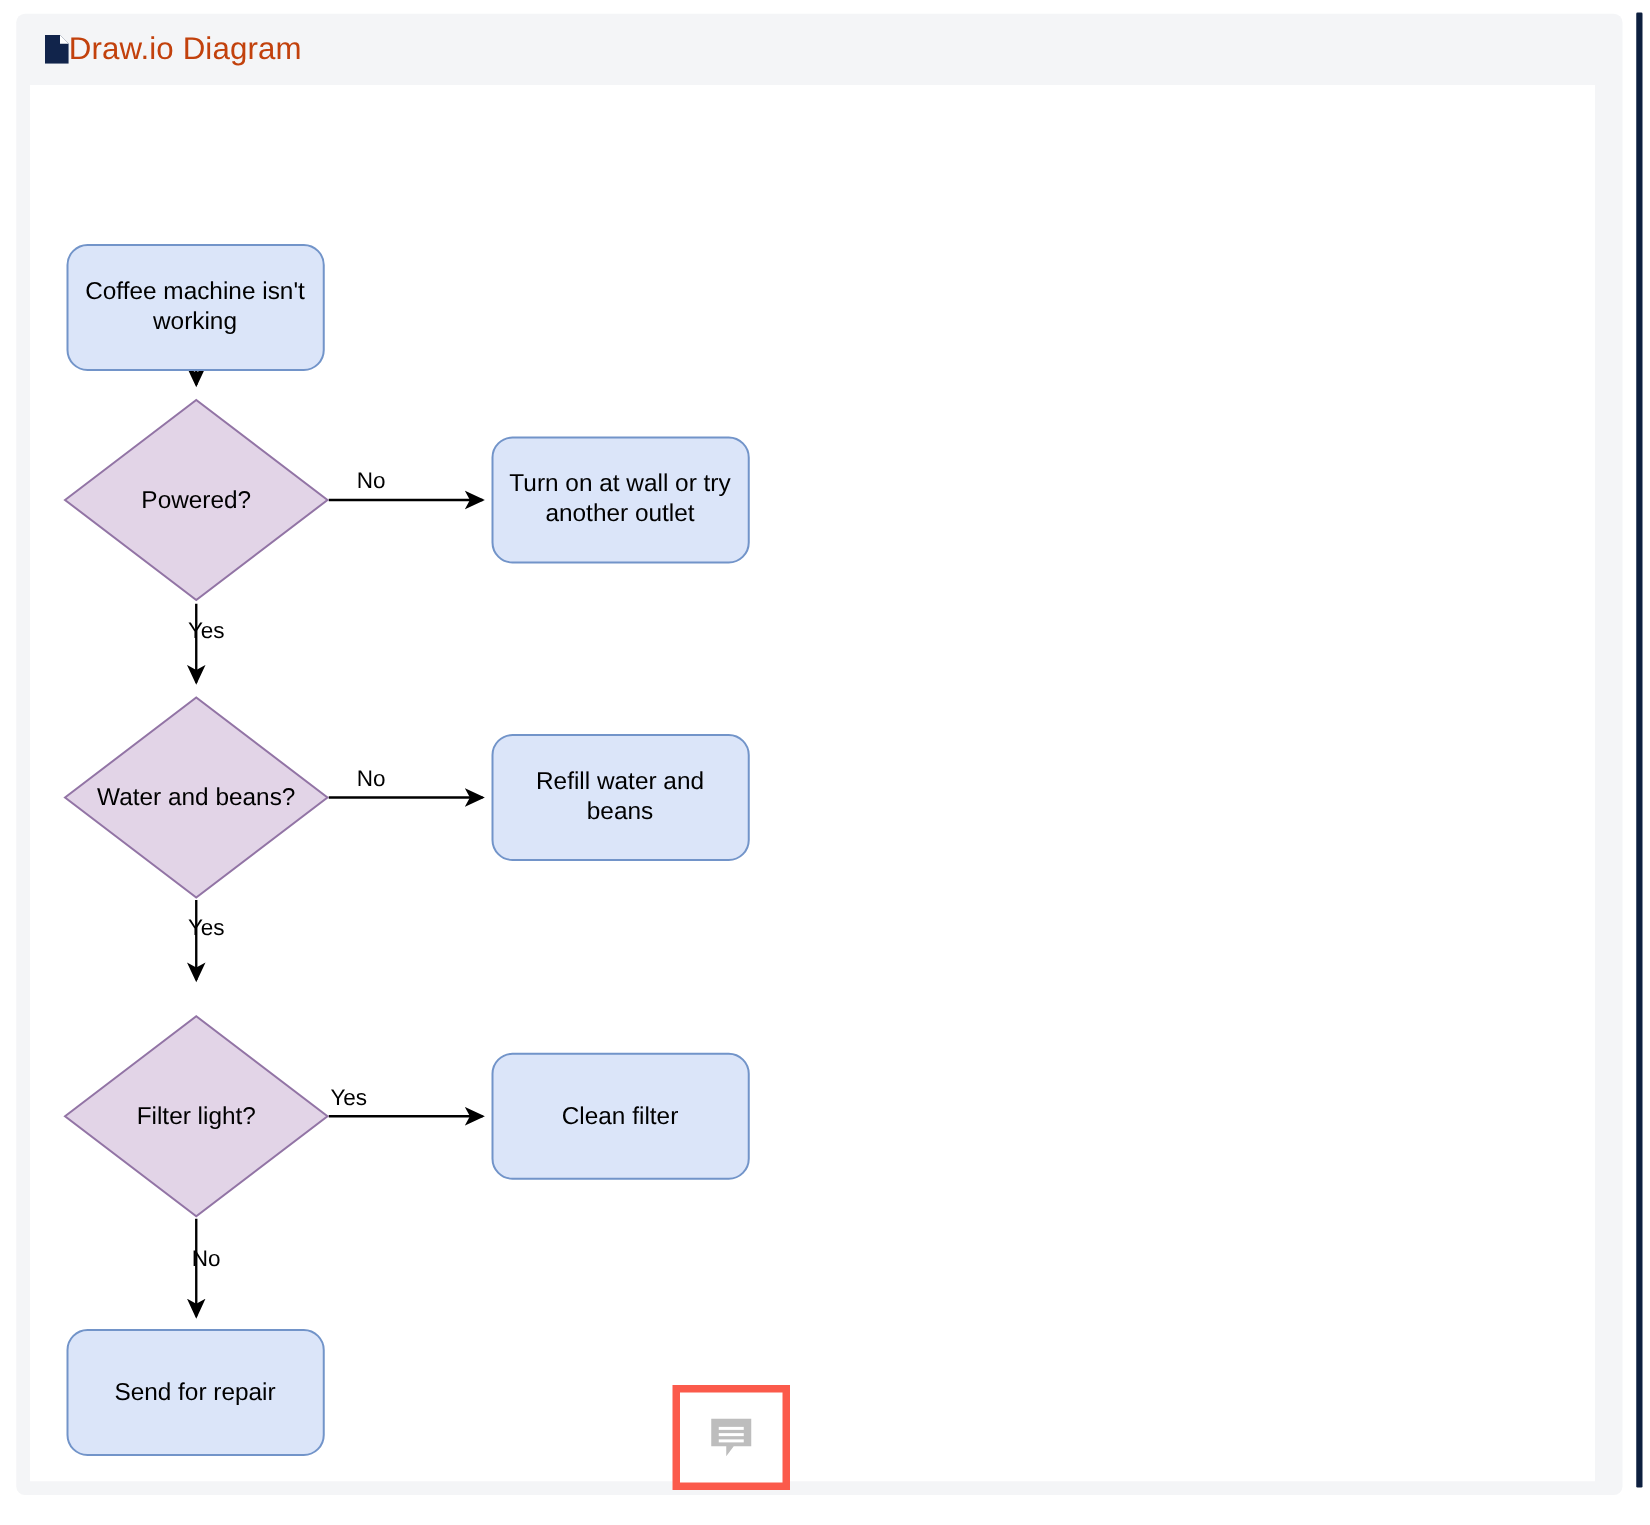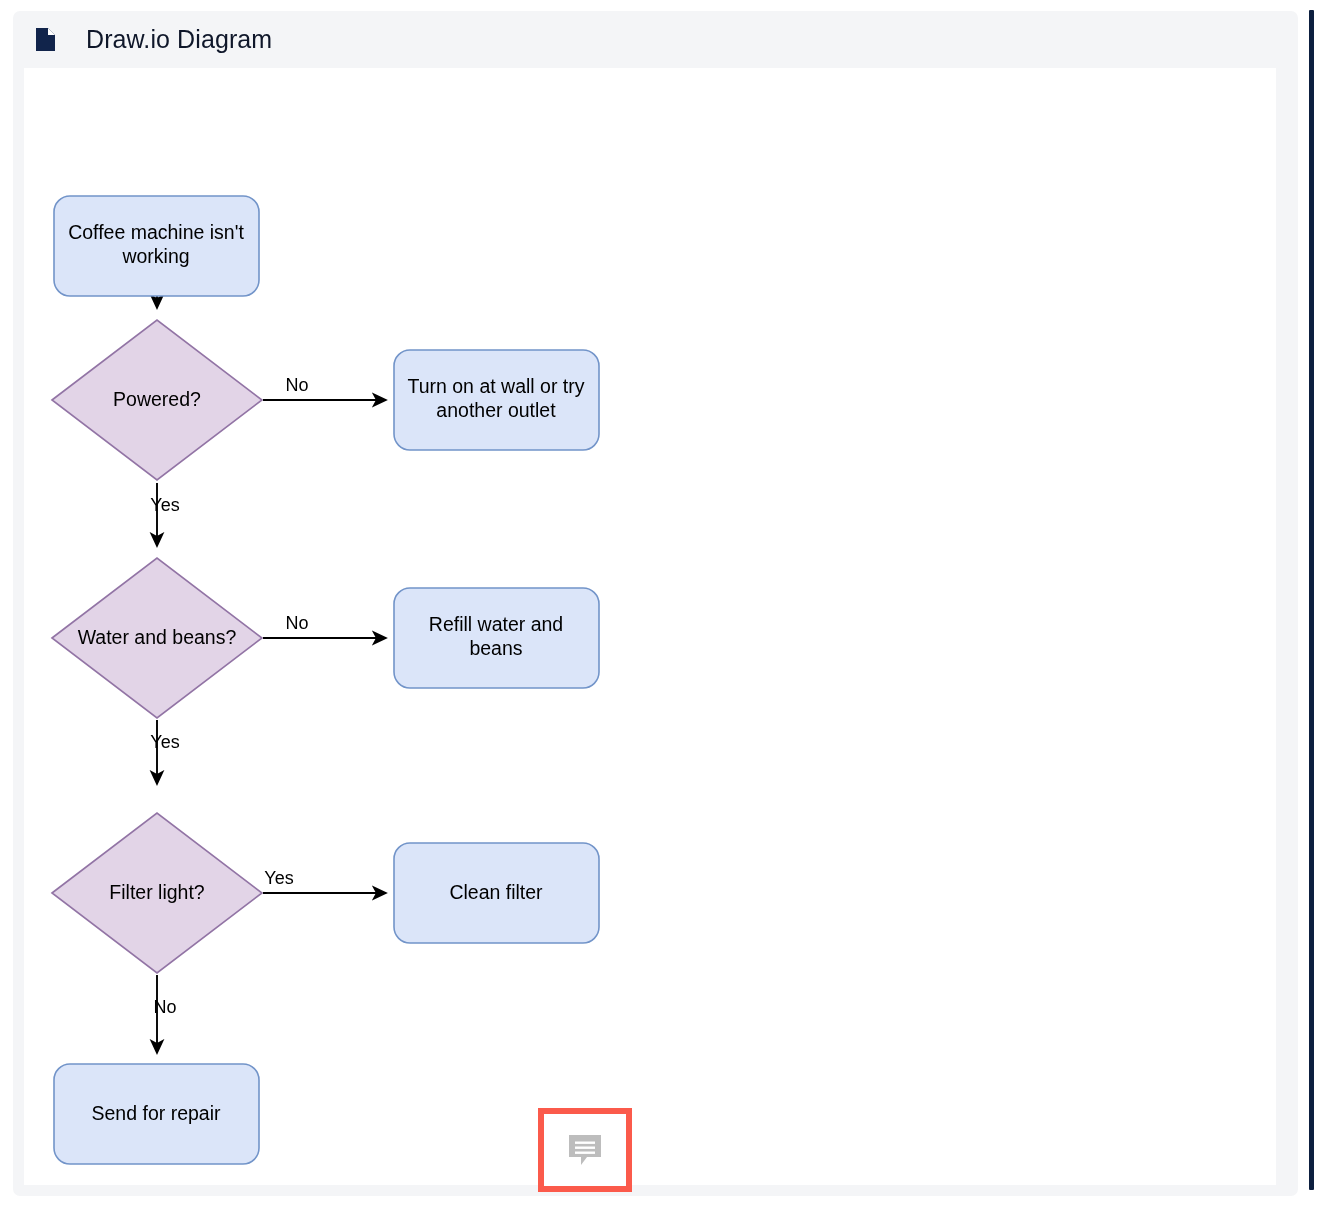--- a/index.html
+++ b/index.html
@@ -39,23 +39,23 @@
   }
 
   #file-icon {
     width: 19px;
     height: 23px;
     flex: 0 0 auto;
     display: block;
   }
 
   #panel-title {
-    margin-left: 31px;
+    margin-left: 0;
     font-size: 25px;
-    color: #0f172a;
+    color: #c2410c;
     letter-spacing: 0.1px;
     white-space: nowrap;
   }
 
   
   #diagram-canvas {
     position: absolute;
     left: 11px;
     top: 57px;
     width: 1252px;

